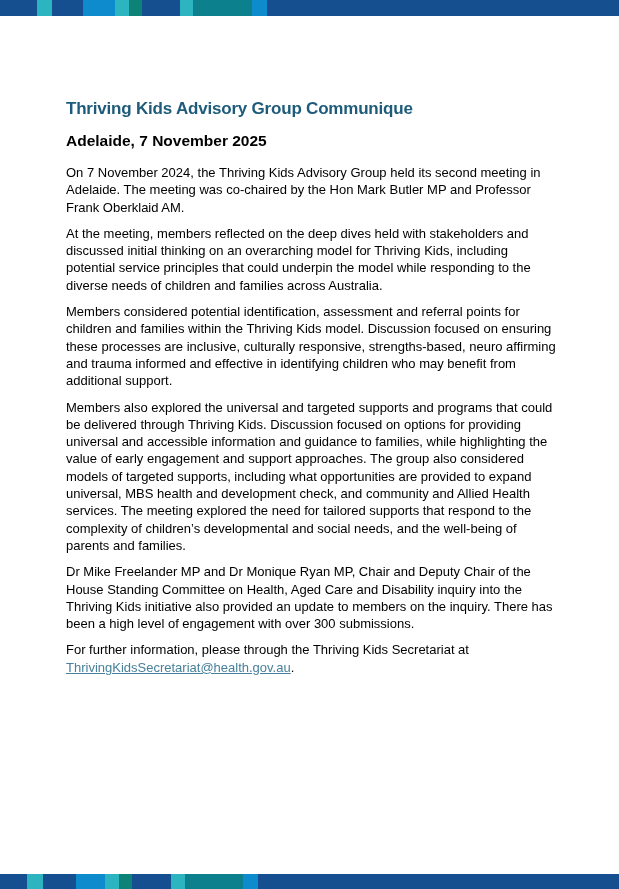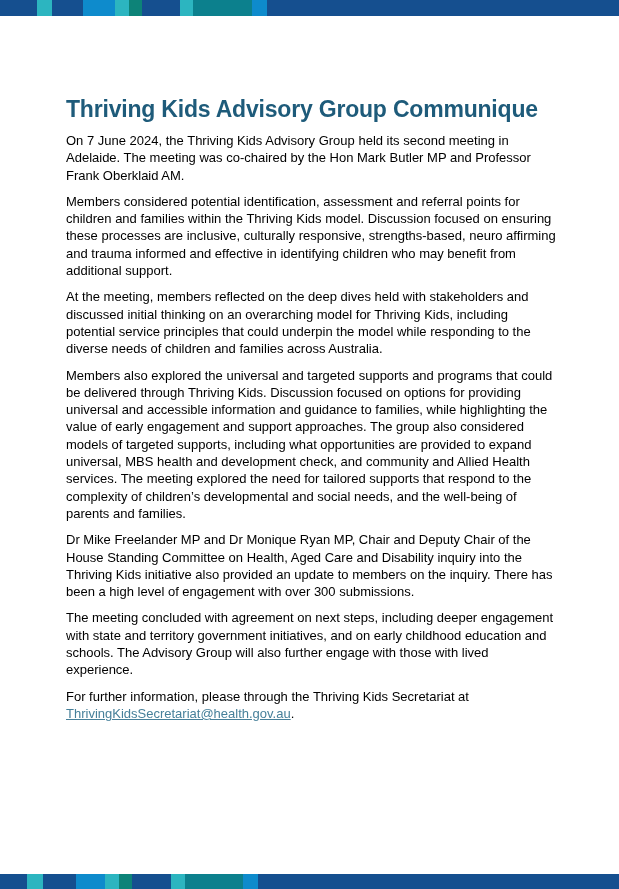--- a/index.html
+++ b/index.html
@@ -26,21 +26,21 @@
   .bar-seg { height: 100%; }
   .content {
     position: absolute;
     top: 96px;
     left: 66px;
     width: 490px;
     color: #000000;
   }
   h1.doc-title {
     margin: 0 0 10px 0;
-    font-size: 23px;
+    font-size: 17px;
     line-height: 26px;
     font-weight: bold;
     letter-spacing: -0.2px;
   }
   h2.doc-subtitle {
     margin: 0 0 14px 0;
     font-size: 15.5px;
     line-height: 18px;
     font-weight: bold;
     color: #000000;
@@ -69,27 +69,27 @@
       <div class="bar-seg" style="background: rgb(13, 131, 120); flex: 0 0 13px;"></div>
       <div class="bar-seg" style="background: rgb(21, 79, 143); flex: 0 0 38px;"></div>
       <div class="bar-seg" style="background: rgb(44, 181, 192); flex: 0 0 13px;"></div>
       <div class="bar-seg" style="background: rgb(12, 128, 141); flex: 0 0 59px;"></div>
       <div class="bar-seg" style="background: rgb(14, 139, 204); flex: 0 0 15px;"></div>
       <div class="bar-seg" style="background: rgb(21, 79, 143); flex: 1 1 auto;"></div>
     </div>
 
   <div class="content">
     <h1 class="doc-title" style="color: rgb(30, 91, 122);">Thriving Kids Advisory Group Communique</h1>
+    <h2 class="doc-subtitle">Adelaide, 7 November 2025</h2>
 
-    <p class="body-para">On 7 June 2024, the Thriving Kids Advisory Group held its second meeting in Adelaide. The meeting was co-chaired by the Hon Mark Butler MP and Professor Frank Oberklaid AM.</p>
+    <p class="body-para">On 7 November 2024, the Thriving Kids Advisory Group held its second meeting in Adelaide. The meeting was co-chaired by the Hon Mark Butler MP and Professor Frank Oberklaid AM.</p>
+    <p class="body-para">At the meeting, members reflected on the deep dives held with stakeholders and discussed initial thinking on an overarching model for Thriving Kids, including potential service principles that could underpin the model while responding to the diverse needs of children and families across Australia.</p>
     <p class="body-para">Members considered potential identification, assessment and referral points for children and families within the Thriving Kids model. Discussion focused on ensuring these processes are inclusive, culturally responsive, strengths-based, neuro affirming and trauma informed and effective in identifying children who may benefit from additional support.</p>
-    <p class="body-para">At the meeting, members reflected on the deep dives held with stakeholders and discussed initial thinking on an overarching model for Thriving Kids, including potential service principles that could underpin the model while responding to the diverse needs of children and families across Australia.</p>
     <p class="body-para">Members also explored the universal and targeted supports and programs that could be delivered through Thriving Kids. Discussion focused on options for providing universal and accessible information and guidance to families, while highlighting the value of early engagement and support approaches. The group also considered models of targeted supports, including what opportunities are provided to expand universal, MBS health and development check, and community and Allied Health services. The meeting explored the need for tailored supports that respond to the complexity of children’s developmental and social needs, and the well-being of parents and families.</p>
     <p class="body-para">Dr Mike Freelander MP and Dr Monique Ryan MP, Chair and Deputy Chair of the House Standing Committee on Health, Aged Care and Disability inquiry into the Thriving Kids initiative also provided an update to members on the inquiry. There has been a high level of engagement with over 300 submissions.</p>
-    <p class="body-para">The meeting concluded with agreement on next steps, including deeper engagement with state and territory government initiatives, and on early childhood education and schools. The Advisory Group will also further engage with those with lived experience.</p>
 
     <p class="body-para"><span>For further information, please through the Thriving Kids Secretariat at </span><a href="#" class="email-link" style="color: rgb(71, 128, 154);">ThrivingKidsSecretariat@health.gov.au</a><span>.</span></p>
   </div>
 
   <div class="bar bottom">
       <div class="bar-seg" style="background: rgb(21, 79, 143); flex: 0 0 27px;"></div>
       <div class="bar-seg" style="background: rgb(44, 181, 192); flex: 0 0 16px;"></div>
       <div class="bar-seg" style="background: rgb(21, 79, 143); flex: 0 0 33px;"></div>
       <div class="bar-seg" style="background: rgb(14, 139, 204); flex: 0 0 29px;"></div>
       <div class="bar-seg" style="background: rgb(44, 181, 192); flex: 0 0 14px;"></div>

